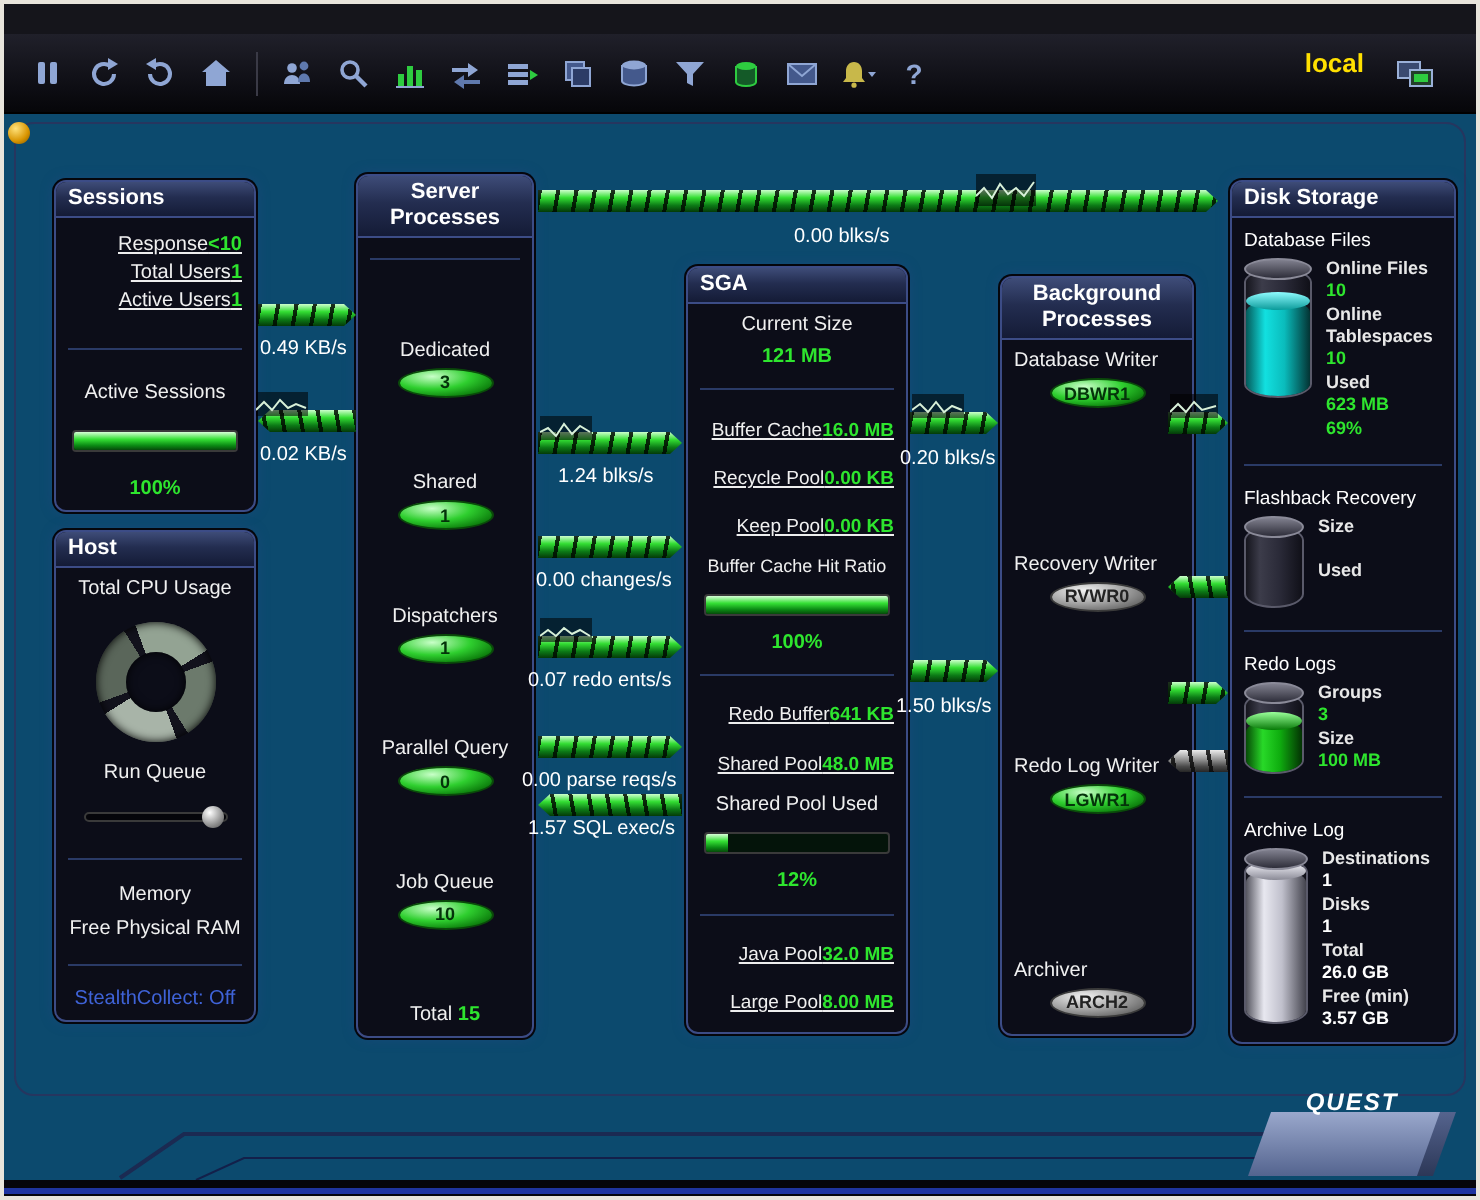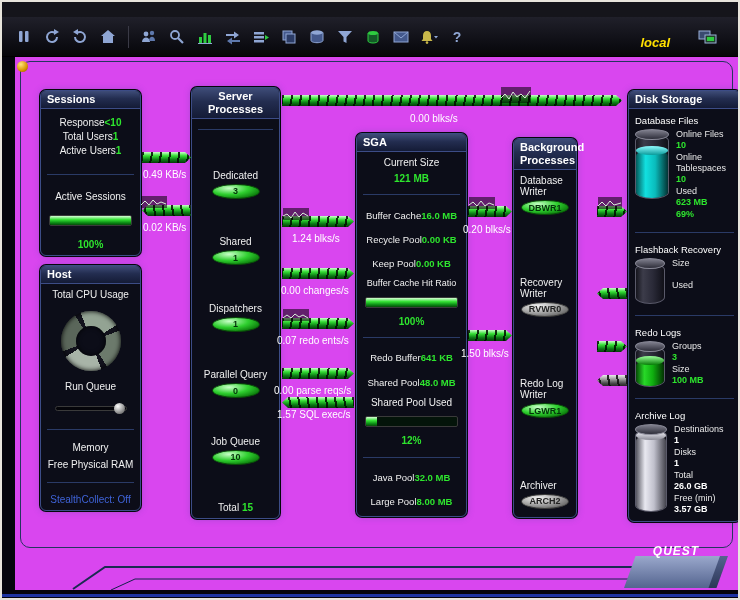--- a/index.html
+++ b/index.html
@@ -14,44 +14,44 @@
              display:flex; align-items:center; font-size:11px; color:#e2e2e2; }
   .menu-item { padding:0 9px; cursor:default;margin-top:40px; }
 
   
   .toolbar { position:absolute; top:15px; left:0; right:0; height:40px;
              background:linear-gradient(180deg,#20202a 0%,#0d0d13 70%,#060609 100%);
              border-bottom:1px solid #000; display:flex; align-items:center; padding:0 8px; }
   .tbi { width:24px; height:26px; display:flex; align-items:center; justify-content:center;
          margin:0 2px; border-radius:3px; }
   .tbsep { width:1px; height:22px; background:#3a3a46; margin:0 6px; }
-  .toolbar-right { margin-left:auto; display:flex; align-items:flex-end; gap:24px; padding-right:8px;font-style:italic; }
+  .toolbar-right { margin-left:auto; display:flex; align-items:flex-start; gap:12px; padding-right:8px; }
   .conn-label { color:#ffe000; font-weight:bold; font-size:13px; }
   .help-glyph { font-size:14px; font-weight:bold; color:#8fa6d4; }
 
   
-  .dashboard { position:absolute; top:55px; left:13px; right:0; height:533px; background:#d946ef; overflow:hidden; }
+  .dashboard { position:absolute; top:55px; left:0; right:0; height:533px; background:#0c4a6e; overflow:hidden; }
   .hud-frame { position:absolute; left:5px; top:4px; right:5px; height:487px;
                border:1px solid #26365f; border-radius:10px; }
   .hud-lines { position:absolute; left:0; bottom:0; }
   .bottom-edge { position:absolute; bottom:1px; left:0; right:0; height:3px; background:#1e34a0; }
 
   .spot-marker { position:absolute; left:2px; top:4px; width:11px; height:11px; border-radius:50%;
                  background:radial-gradient(circle at 35% 30%, #ffe27a, #d89400 60%, #7a5200); }
 
   
   .panel { position:absolute; background:#0c0d18; border:1px solid #3c4c86; border-radius:6px;
            box-shadow:0 0 0 1px #05060c, 0 0 7px rgba(50,70,150,.35); display:flex; flex-direction:column; }
   .ptitle { background:linear-gradient(180deg,#3e4c78 0%,#232d50 45%,#141b36 100%);
             color:#fff; font-size:11px; font-weight:bold; padding:2px 6px;
             border-bottom:1px solid #3c4c86; border-radius:5px 5px 0 0; line-height:13px; }
   .ptitle.center { text-align:center; }
   .pbody { flex:1; padding:5px 6px; font-size:10px; color:#eee; display:flex; flex-direction:column; }
   .space-between { justify-content:space-between; }
-  .kv { display:flex; justify-content:center; margin:3px 0; }
+  .kv { display:flex; justify-content:flex-end; margin:3px 0;text-decoration:underline; }
   .k { color:#f0f0f0; }
   .v { color:#2ee52e; font-weight:bold; }
   .divider { height:1px; background:#2a3a66; margin:5px 0; flex:none; }
   .lbl { color:#f0f0f0; }
   .center { text-align:center; }
   .small { font-size:9px; white-space:nowrap; }
   .pct { color:#2ee52e; font-weight:bold; text-align:center; }
   .hbar { height:11px; background:#04140a; border:1px solid #3a3a3a; border-radius:2px;
           position:relative; margin:3px 2px; overflow:hidden; flex:none; }
   .hfill { position:absolute; left:0; top:0; bottom:0;
@@ -77,21 +77,21 @@
           background:radial-gradient(circle at 35% 30%, #fff, #9a9a9a 55%, #4a4a4a); }
   .stealth { color:#3f63d8; font-size:10px; }
 
   
   .sga-body .kv { font-size:9.5px; margin:4px 0; }
 
   
   .ds-head { font-size:9.5px; color:#fff; margin:1px 0 3px; white-space:nowrap; }
   .ds-row { display:flex; gap:7px; }
   .ds-stats { font-size:9px; line-height:11px; }
-  .ds-l { color:#e8e8e8; }
+  .ds-l { color:#e8e8e8;font-weight:bold; }
   .ds-v { color:#2ee52e; font-weight:bold; margin-bottom:1px; min-height:10px; }
   .ds-v.white { color:#fff; }
 
   .cyl { position:relative; flex:none; }
   .cyl .shell { position:absolute; left:0; right:0; top:5px; bottom:0;
      background:linear-gradient(90deg,#15151d,#3c3c4a 25%,#2a2a38 60%,#101018);
      border-radius:50% / 7px; border:1px solid #5a5a6a; }
   .cyl .lid { position:absolute; left:0; right:0; top:0; height:11px; border-radius:50%;
      background:linear-gradient(180deg,#80808e,#2e2e3a); border:1px solid #8a8a98; }
   .cyl .fill { position:absolute; left:1px; right:1px; bottom:1px; border-radius:50% / 6px; }
@@ -376,21 +376,21 @@
             <span class="k">Java Pool</span>
             <span class="v">32.0 MB</span>
           </div>
         <div class="kv">
             <span class="k">Large Pool</span>
             <span class="v">8.00 MB</span>
           </div>
       </div>
     </section>
 
-    <section class="panel" style="left:498px;top:81px;width:64px;height:380px">
+    <section class="panel" style="left:498px;top:81px;width:97px;height:380px">
       <header class="ptitle center">Background Processes</header>
       <div class="pbody space-between" style="">
         <div>
           <div class="lbl">Database Writer</div>
           <div class="oval green">DBWR1</div>
         </div>
         <div>
           <div class="lbl">Recovery Writer</div>
           <div class="oval gray">RVWR0</div>
         </div>

